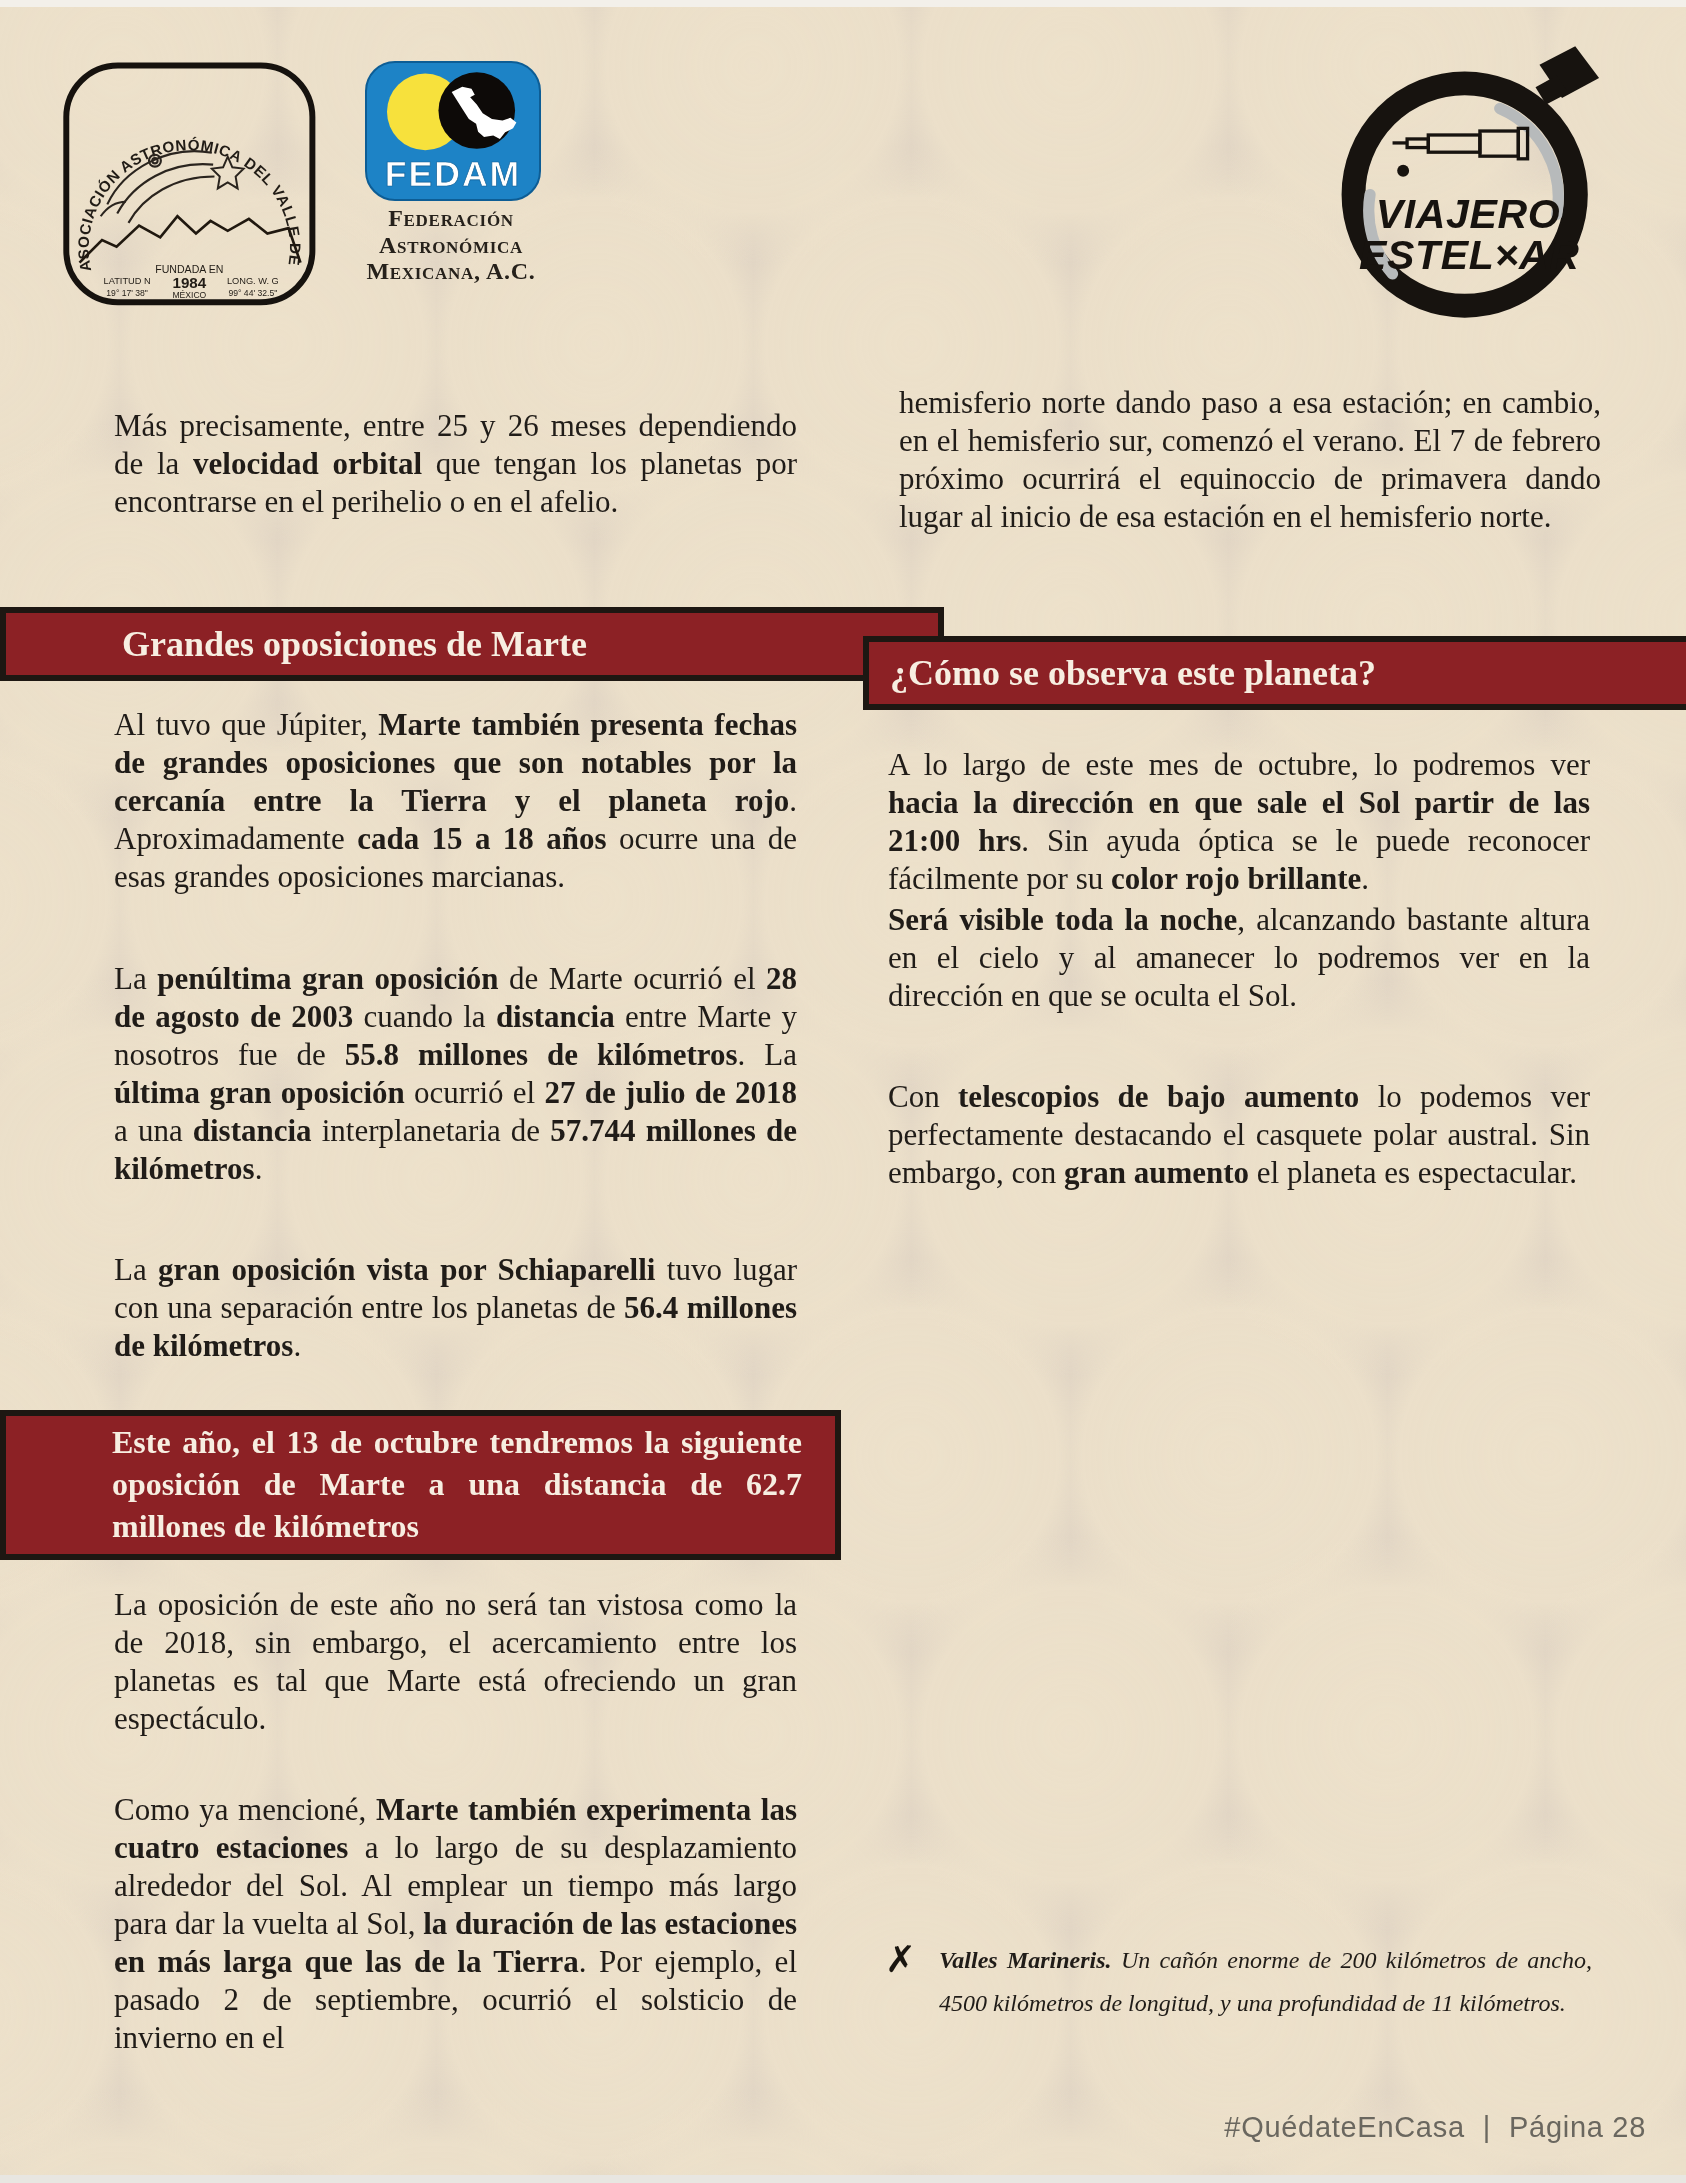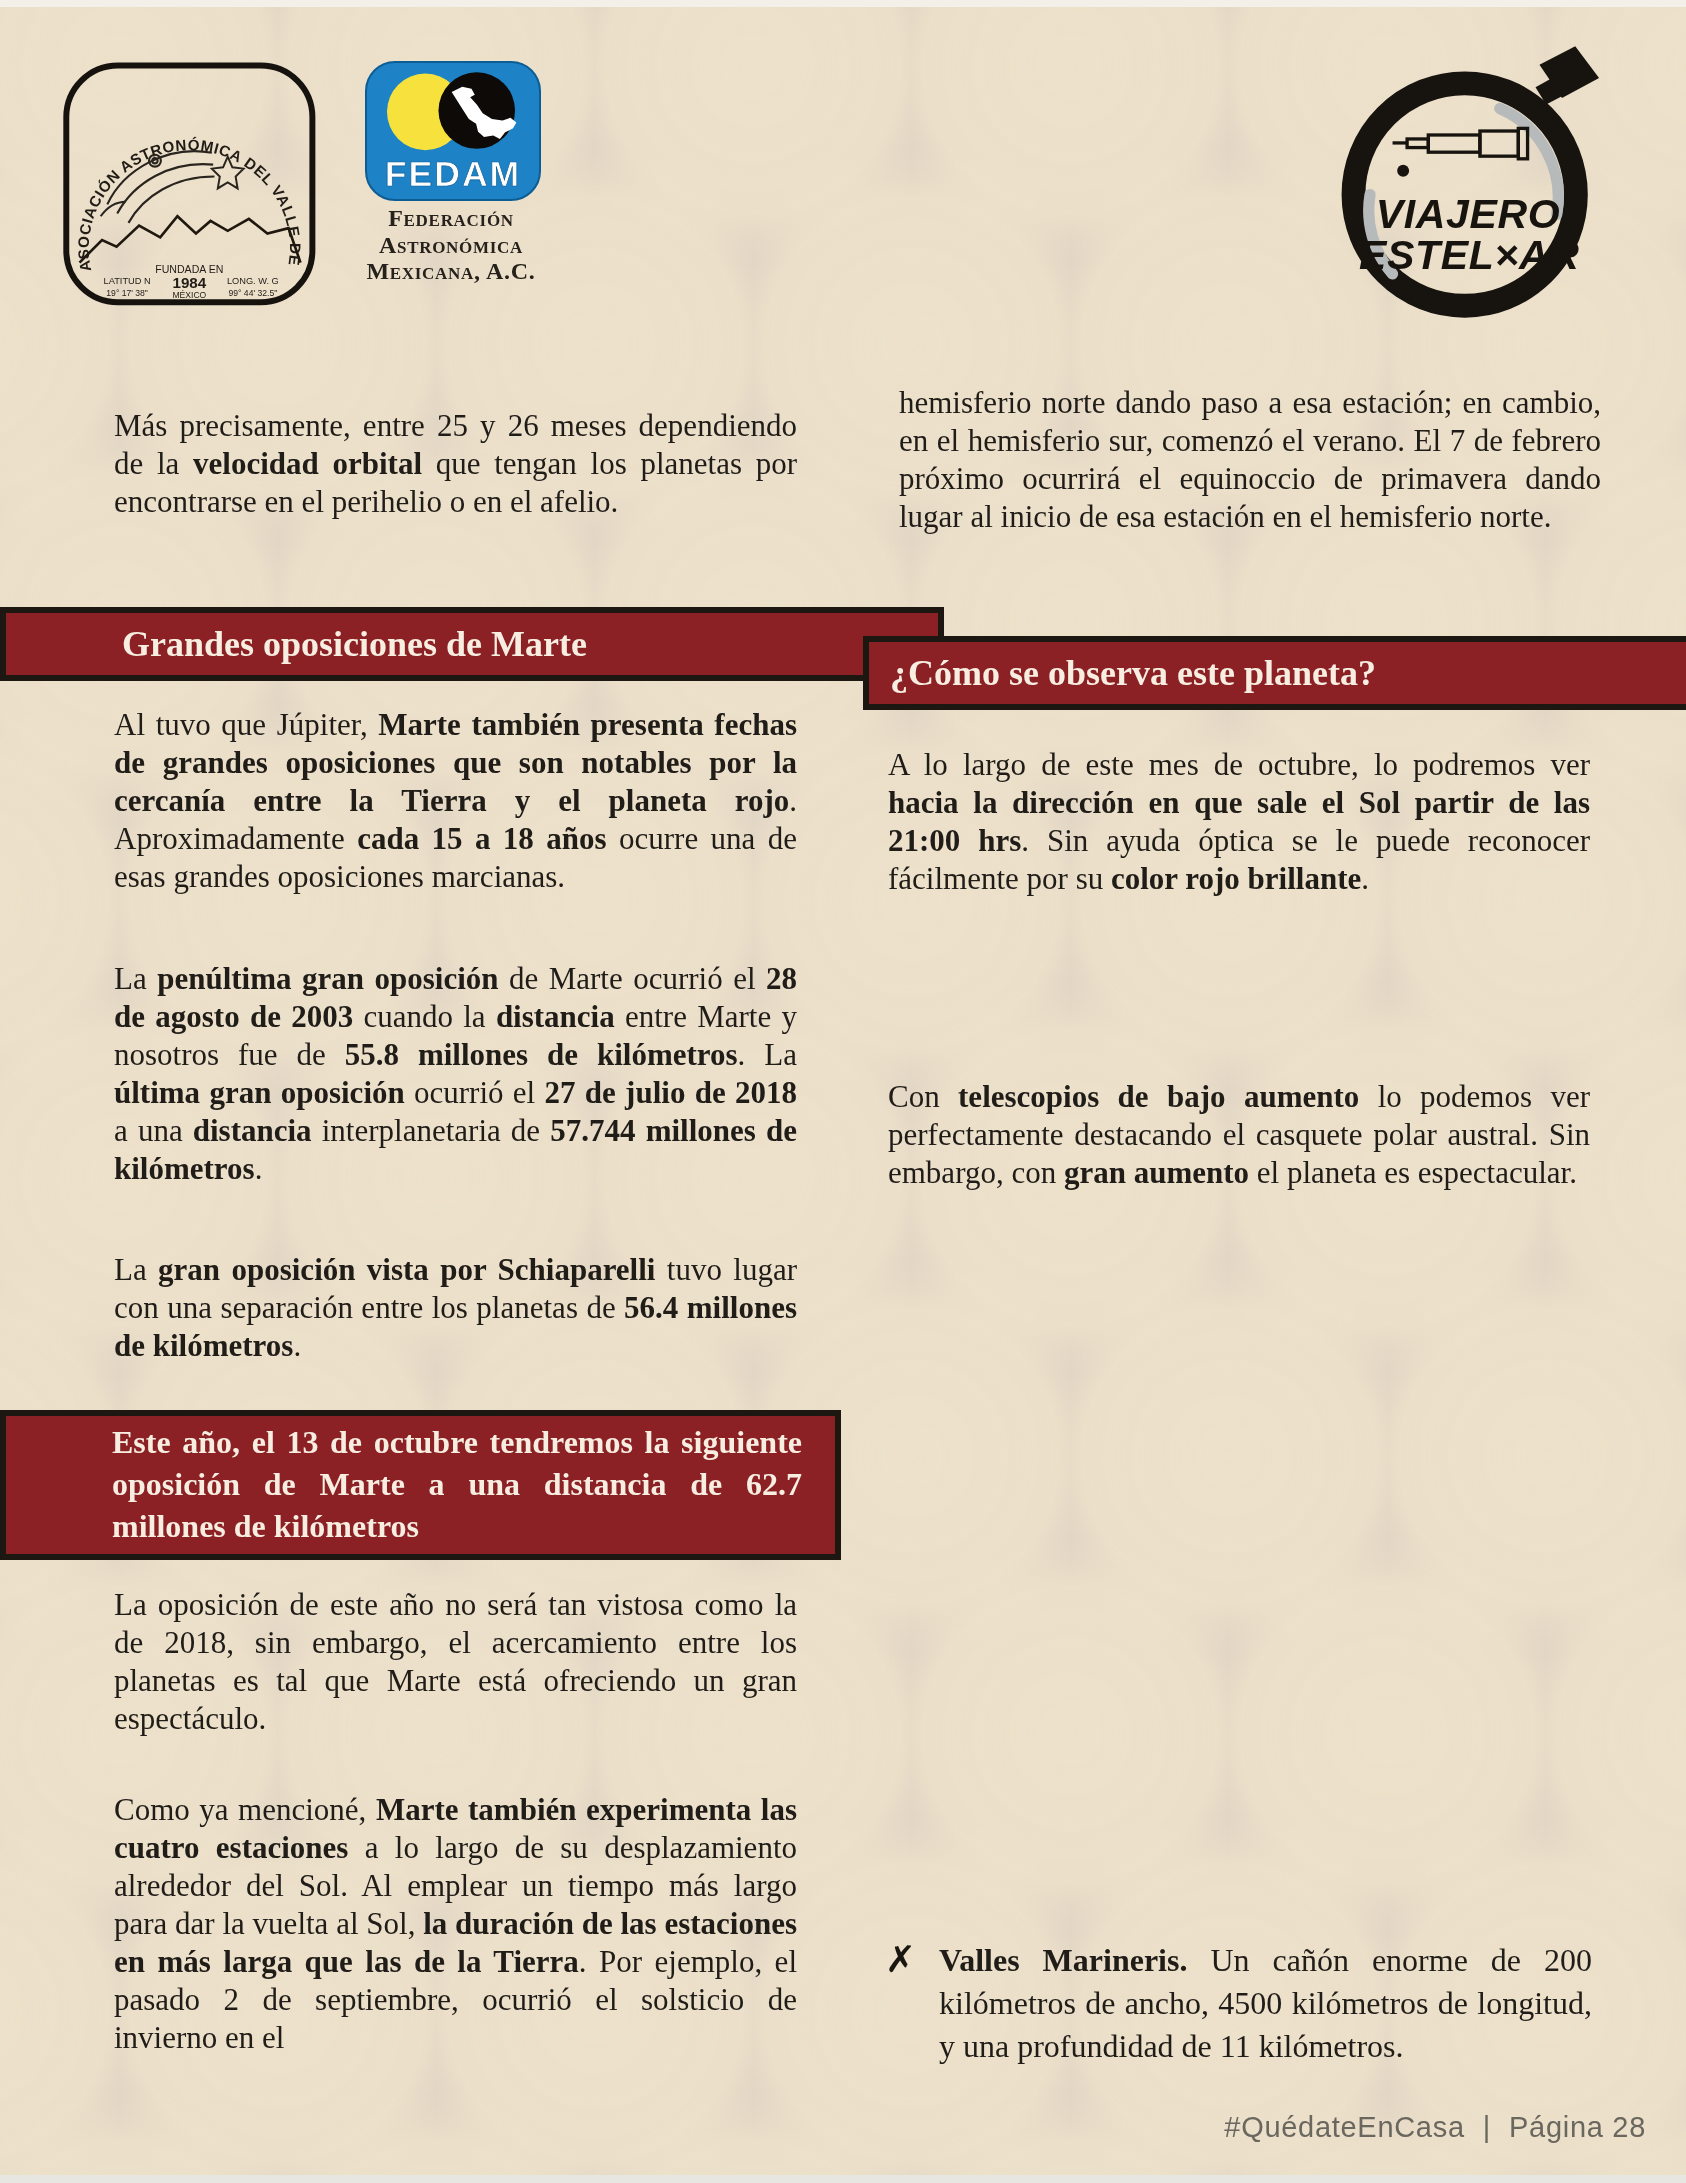--- a/index.html
+++ b/index.html
@@ -148,25 +148,26 @@
   <div class="par" style="left:114px;top:1586px;width:683px;"><span>La oposición de este año no será tan vistosa como la de 2018, sin embargo, el acercamiento entre los planetas es tal que Marte está ofreciendo un gran espectáculo.</span></div>
   <div class="par" style="left:114px;top:1791px;width:683px;"><span>Como ya mencioné, </span><span class="bld">Marte también experimenta las cuatro estaciones</span><span> a lo largo de su desplazamiento alrededor del Sol. Al emplear un tiempo más largo para dar la vuelta al Sol, </span><span class="bld">la duración de las estaciones en más larga que las de la Tierra</span><span>. Por ejemplo, el pasado 2 de septiembre, ocurrió el solsticio de invierno en el</span></div>
 
   <div class="par" style="left:888px;top:384px;width:702px;margin-left:11px;"><span>hemisferio norte dando paso a esa estación; en cambio, en el hemisferio sur, comenzó el verano. El 7 de febrero próximo ocurrirá el equinoccio de primavera dando lugar al inicio de esa estación en el hemisferio norte.</span></div>
 
   <div class="hbar" style="left:863px;top:636px;width:823px;height:62px;padding-left:21px;border-right:none;">
     <span>¿Cómo se observa este planeta?</span>
   </div>
 
   <div class="par" style="left:888px;top:746px;width:702px;"><span>A lo largo de este mes de octubre, lo podremos ver </span><span class="bld">hacia la dirección en que sale el Sol partir de las 21:00 hrs</span><span>. Sin ayuda óptica se le puede reconocer fácilmente por su </span><span class="bld">color rojo brillante</span><span>.</span></div>
+  <div class="par" style="left:888px;top:901px;width:702px;"><span class="bld">Será visible toda la noche</span><span>, alcanzando bastante altura en el cielo y al amanecer lo podremos ver en la dirección en que se oculta el Sol.</span></div>
   <div class="par" style="left:888px;top:1078px;width:702px;"><span>Con </span><span class="bld">telescopios de bajo aumento</span><span> lo podemos ver perfectamente destacando el casquete polar austral. Sin embargo, con </span><span class="bld">gran aumento</span><span> el planeta es espectacular.</span></div>
 
 
   <div class="caption-bullet">✗</div>
-  <div class="par" style="left:939px;top:1939px;width:653px;line-height:43px;font-size:32px;"><span class="bld">Valles Marineris.</span><span> Un cañón enorme de 200 kilómetros de ancho, 4500 kilómetros de longitud, y una profundidad de 11 kilómetros.</span></div>
+  <div class="par" style="left:939px;top:1939px;width:653px;line-height:43px;font-size:24px;font-style:italic;"><span class="bld">Valles Marineris.</span><span> Un cañón enorme de 200 kilómetros de ancho, 4500 kilómetros de longitud, y una profundidad de 11 kilómetros.</span></div>
 
   <div class="footer sans">
     <span>#QuédateEnCasa</span>
     <span>|</span>
     <span>Página 28</span>
   </div>
 
   <div class="edge-bottom"></div>
 </div>
 

